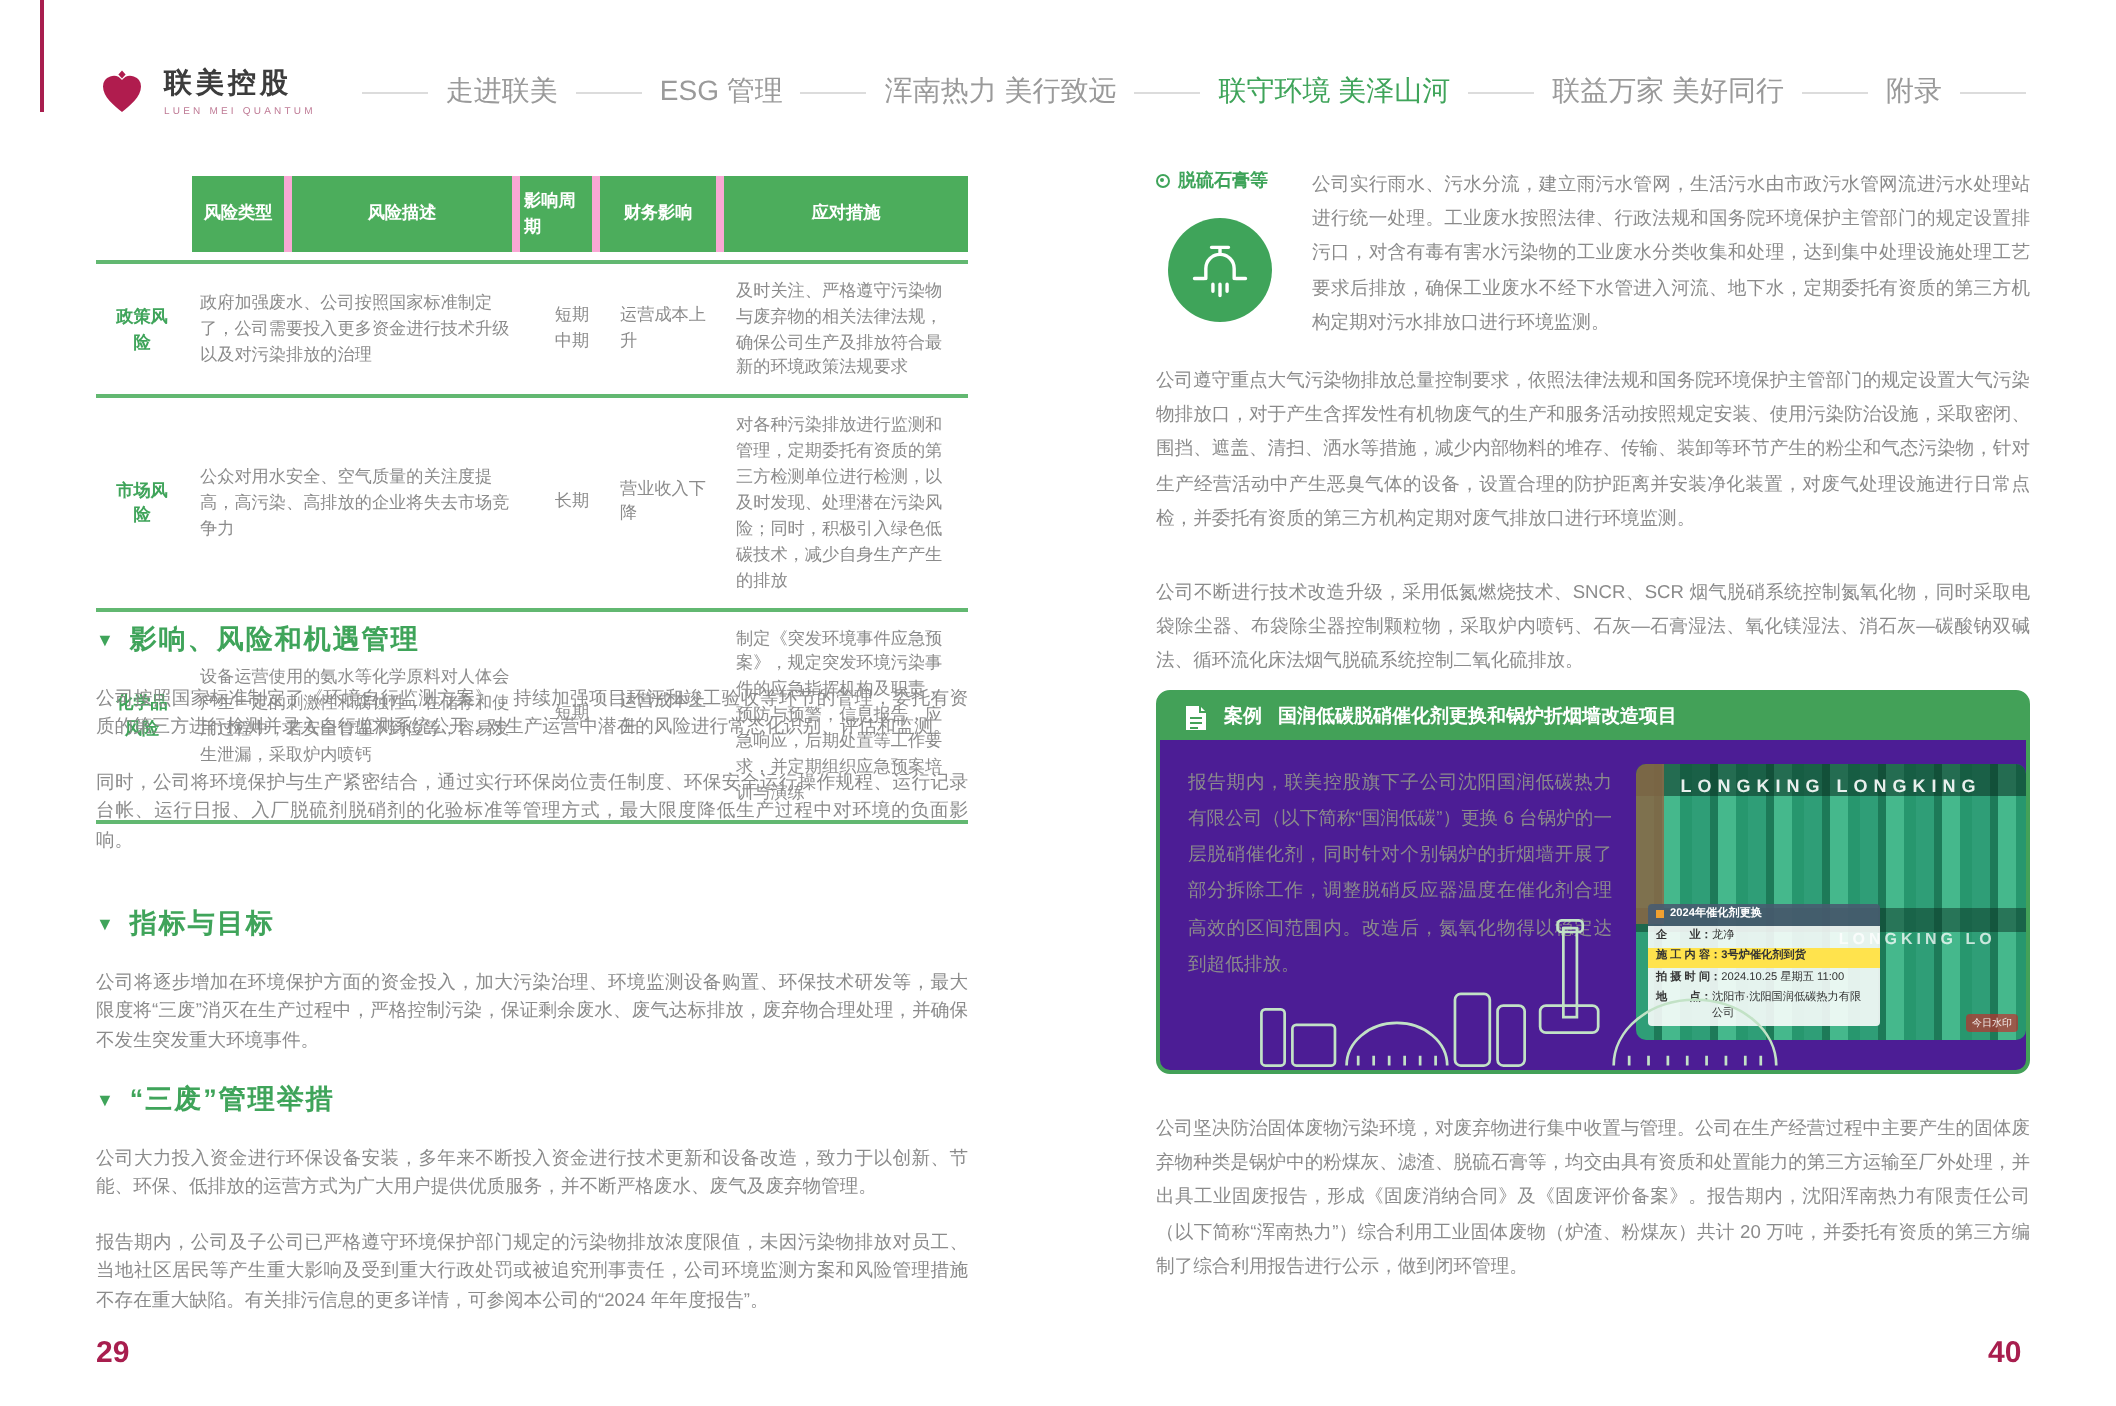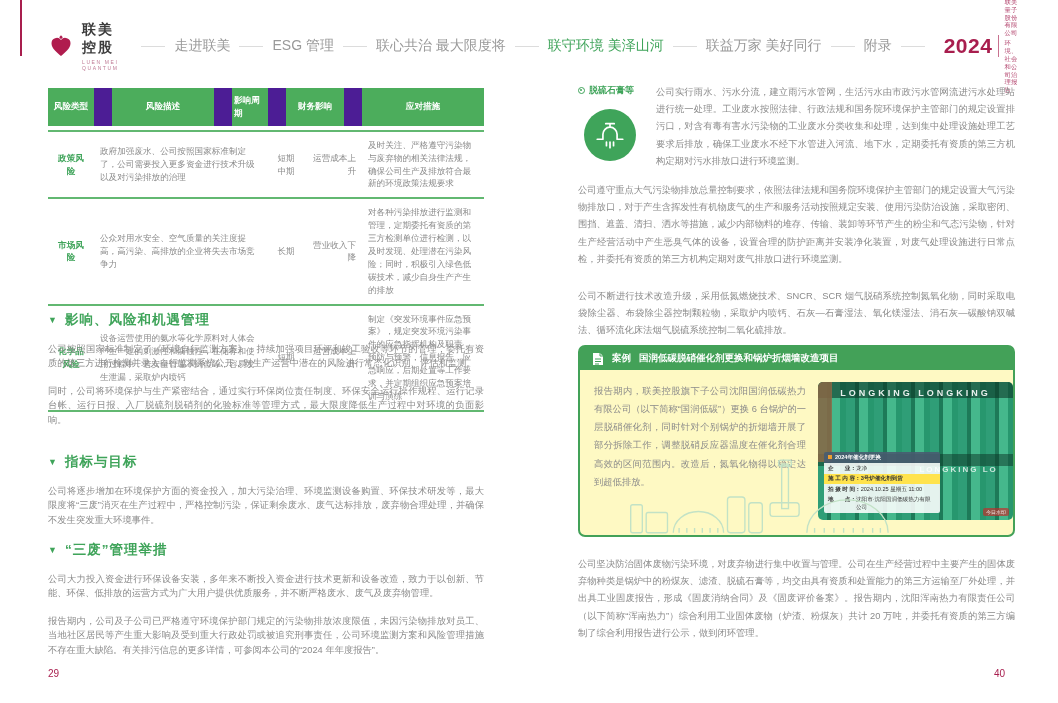--- a/index.html
+++ b/index.html
@@ -20,49 +20,49 @@
   .nav-sep { flex:1; height:1px; background:#dcdcdc; margin:0 9px; min-width:24px; }
   .year-block { display:flex; align-items:center; margin-left:10px; }
   .year { font-size:21px; font-weight:bold; color:#a81e4e; letter-spacing:.5px; }
   .year-div { width:1px; height:22px; background:#c8718f; margin:0 6px; }
   .year-sub { display:flex; flex-direction:column; gap:2px; }
   .year-sub span { font-size:6.3px; color:#b44870; line-height:1.25; }
 
   
   .risk-table { position:absolute; left:48px; top:88px; width:436px; font-size:8.6px; border-bottom:2px solid #62b871; }
   .tr { display:grid; grid-template-columns:46px 1fr 36px 58px 122px; }
-  .tr.head { gap:18px; background:#4c1d95; }
+  .tr.head { gap:4px; background:#f9a8d4;margin-left:48px; }
   .tr.head .td { background:#4cad5c; color:#fff; font-weight:bold; justify-content:center; padding:6px 2px; }
   .tr.body { border-top:2px solid #62b871; }
   .tr.body:first-of-type { border-top:none; }
   .td { display:flex; align-items:center; padding:7px 6px; color:#8b8b8b; line-height:1.5; }
-  .td.center { justify-content:center; text-align:right; }
+  .td.center { justify-content:center; text-align:left;font-family:Liberation Mono, monospace; }
   .td.type { color:#3fa45a; font-weight:bold; justify-content:center; text-align:center; }
   .pre { white-space:pre-line; }
   .thead-gap { height:4px; }
 
   .section { position:absolute; left:48px; width:436px; }
   .sec-title { font-size:13.5px; font-weight:bold; color:#3fa45a; letter-spacing:1px; display:flex; align-items:center; gap:7px; }
   .sec-title .marker { font-size:9px; }
   .para { font-size:9.3px; color:#8b8b8b; line-height:1.55; margin-top:13px; text-align:justify; }
 
-  .pagenum { position:absolute; font-size:10px; font-weight:normal; color:#a81e4e; }
+  .pagenum { position:absolute; font-size:15px; font-weight:bold; color:#a81e4e; }
 
   
   .rblock { position:absolute; left:578px; width:437px; display:flex; }
   .rlabel-col { width:78px; flex:0 0 78px; }
   .rlabel { display:flex; align-items:center; gap:4px; font-size:9px; font-weight:bold; color:#3fa45a; white-space:nowrap; }
   .dot-icon { width:7px; height:7px; border:1.5px solid #3fa45a; border-radius:50%; display:inline-block; position:relative; flex:0 0 7px; }
   .dot-icon::after { content:""; position:absolute; left:1px; top:1px; width:2px; height:2px; background:#3fa45a; border-radius:50%; }
   .circle-icon { width:52px; height:52px; border-radius:50%; background:#3fa45a; margin:12px 0 0 6px; display:flex; align-items:center; justify-content:center; }
   .rtext { flex:1; font-size:9.3px; color:#8b8b8b; line-height:1.85; text-align:justify; }
   .rpara { position:absolute; left:578px; width:437px; font-size:9.3px; color:#8b8b8b; line-height:1.85; text-align:justify; }
 
   
-  .case-box { position:absolute; left:578px; top:345px; width:437px; height:192px; border:2px solid #43a158; border-radius:7px; background:#fef9c3; }
+  .case-box { position:absolute; left:578px; top:345px; width:437px; height:192px; border:2px solid #43a158; border-radius:7px; background:#4c1d95; }
   .case-head { height:23px; background:#43a158; border-radius:3px 3px 0 0; display:flex; align-items:center; gap:8px; padding:0 12px; color:#fff; }
   .case-tag { font-size:9.5px; font-weight:bold; }
   .case-title { font-size:9.5px; font-weight:bold; }
   .case-body { position:relative; height:165px; padding:12px 12px 0 14px; display:flex; gap:12px; }
   .case-text { width:212px; flex:0 0 212px; font-size:9.3px; color:#8b8b8b; line-height:1.95; text-align:justify; }
   .factory { position:absolute; left:12px; bottom:0; }
 
   
   .photo { position:relative; width:195px; height:138px; border-radius:5px; overflow:hidden; flex:0 0 195px; background:
       repeating-linear-gradient(90deg,#2f9e77 0 9px,#1d7a58 9px 13px,#45b88c 13px 22px,#27976e 22px 28px); }
@@ -100,37 +100,29 @@
         <div class="cn">联美控股</div>
         <div class="en">LUEN MEI QUANTUM</div>
       </span>
     </div>
     <nav>
       <div class="nav-sep"></div>
       <span class="nav-item">走进联美</span>
       <div class="nav-sep"></div>
       <span class="nav-item">ESG 管理</span>
       <div class="nav-sep"></div>
-      <span class="nav-item">联心共治 最大限度将</span>
+      <span class="nav-item">浑南热力 美行致远</span>
       <div class="nav-sep"></div>
       <span class="nav-item active">联守环境 美泽山河</span>
       <div class="nav-sep"></div>
       <span class="nav-item">联益万家 美好同行</span>
       <div class="nav-sep"></div>
       <span class="nav-item">附录</span>
       <div class="nav-sep"></div>
     </nav>
-    <div class="year-block">
-      <span class="year">2024</span>
-      <span class="year-div"></span>
-      <span class="year-sub">
-        <span>联美量子股份有限公司</span>
-        <span>环境、社会和公司治理报告</span>
-      </span>
-    </div>
   </header>
 
   <div class="risk-table">
     <div class="tr head">
       <div class="td">风险类型</div>
       <div class="td">风险描述</div>
       <div class="td">影响周期</div>
       <div class="td">财务影响</div>
       <div class="td">应对措施</div>
     </div>

